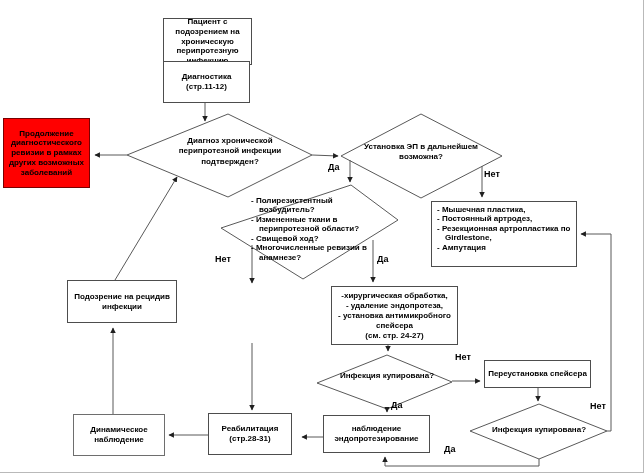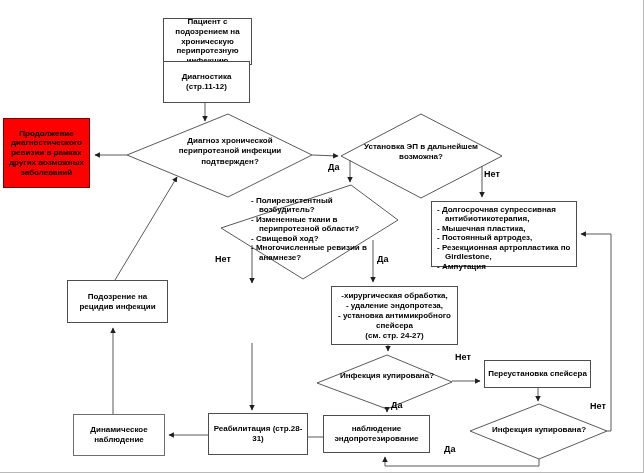--- a/index.html
+++ b/index.html
@@ -72,45 +72,44 @@
   </svg>
 
   <div class="node" style="left:163px;top:18px;width:89px;height:47px;">Пациент с подозрением на хроническую перипротезную инфекцию</div>
 
   <div class="node" style="left:163px;top:61px;width:87px;height:42px;">Диагностика (стр.11-12)</div>
 
   <div class="node alert" style="left:3px;top:118px;width:87px;height:70px;background:#ff0000;border-color:#7a0000;">Продолжение диагностического ревизии в рамках других возможных заболеваний</div>
 
   <div class="node" style="left:431px;top:201px;width:146px;height:66px;align-items:flex-start;padding:3px 2px 2px 5px;">
     <div class="list">
-        <div>- Долгосрочная супрессивная антибиотикотерапия,</div>
         <div>- Мышечная пластика,</div>
         <div>- Постоянный артродез,</div>
         <div>- Резекционная артропластика по Girdlestone,</div>
         <div>- Ампутация</div>
       </div>
   </div>
 
 
   <div class="node" style="left:331px;top:286px;width:127px;height:59px;">
     <div class="listc">
         <div>-хирургическая обработка,</div>
         <div>- удаление эндопротеза,</div>
         <div>- установка антимикробного спейсера</div>
         <div>(см. стр. 24-27)</div>
       </div>
   </div>
 
-  <div class="node" style="left:67px;top:280px;width:101px;height:43px;">Подозрение на рецидив инфекции</div>
+  <div class="node" style="left:67px;top:280px;width:110px;height:43px;">Подозрение на рецидив инфекции</div>
 
   <div class="node" style="left:484px;top:360px;width:107px;height:28px;">Переустановка спейсера</div>
 
   <div class="node" style="left:323px;top:415px;width:107px;height:38px;">наблюдение эндопротезирование</div>
 
-  <div class="node" style="left:208px;top:413px;width:100px;height:42px;">Реабилитация (стр.28-31)</div>
+  <div class="node" style="left:208px;top:413px;width:84px;height:42px;">Реабилитация (стр.28-31)</div>
 
   <div class="node" style="left:73px;top:414px;width:92px;height:42px;border-color:#6e6e6e;">Динамическое наблюдение</div>
 
   <div class="dtext" style="left:157px;top:136px;width:146px;">Диагноз хронической перипротезной инфекции подтвержден?</div>
 
   <div class="dtext" style="left:359px;top:142px;width:124px;">Установка ЭП в дальнейшем возможна?</div>
 
   <div class="dtext listy" style="left:251px;top:196px;width:131px;">
       <div>- Полирезистентный возбудитель?</div>
       <div>- Измененные ткани в перипротезной области?</div>

